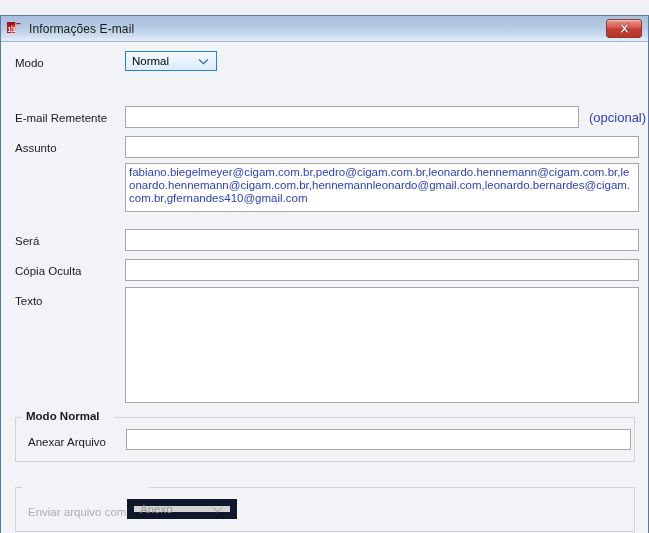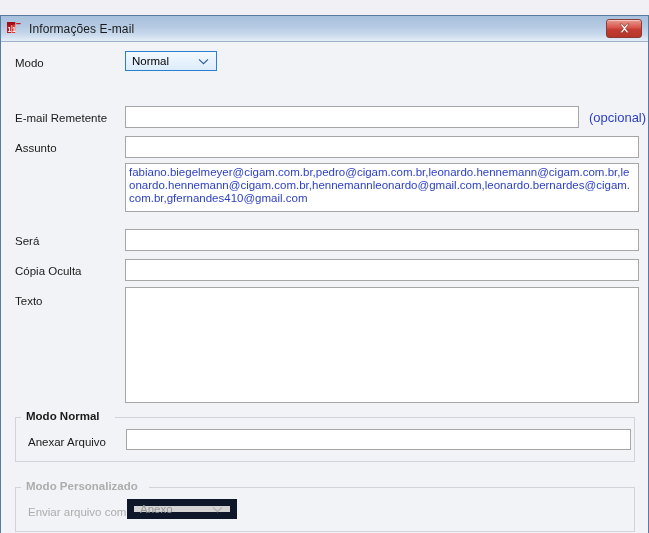--- a/index.html
+++ b/index.html
@@ -262,21 +262,20 @@
       <span style="position:absolute;left:0;top:0;width:6px;height:1px;background:#d2d2da;"></span>
       <span style="position:absolute;left:99px;top:0;right:0;height:1px;background:#d2d2da;"></span>
       <span class="gb-legend" style="left:5px;">Modo Normal</span>
       <span class="lbl" style="position:absolute; left:12px; top:18px;">Anexar Arquivo</span>
       <input class="field empty" type="text" style="position: absolute; left: 110px; top: 12px; width: 505px; height: 21px;" placeholder="">
     </div>
 
     <div class="groupbox" style="left:14px; top:445px; width:620px; height:45px;">
       <span style="position:absolute;left:0;top:0;width:6px;height:1px;background:#d2d2da;"></span>
       <span style="position:absolute;left:133px;top:0;right:0;height:1px;background:#d2d2da;"></span>
-      <span class="gb-legend disabled" style="left:5px;">Modo Personalizado</span>
       <span class="lbl lbl-disabled" style="position:absolute; left:12px; top:18px;">Enviar arquivo como</span>
       <div class="combo disabled" style="position:absolute; left:111px; top:12px; width:110px; height:20px;">
         <span>Anexo</span>
         <span class="chev">
           <svg width="11" height="7" viewBox="0 0 11 7">
             <path d="M1 1.4 L5.5 5.6 L10 1.4" fill="none" stroke="#b0b0b0" stroke-width="1.2"></path>
           </svg>
         </span>
       </div>
     </div>

